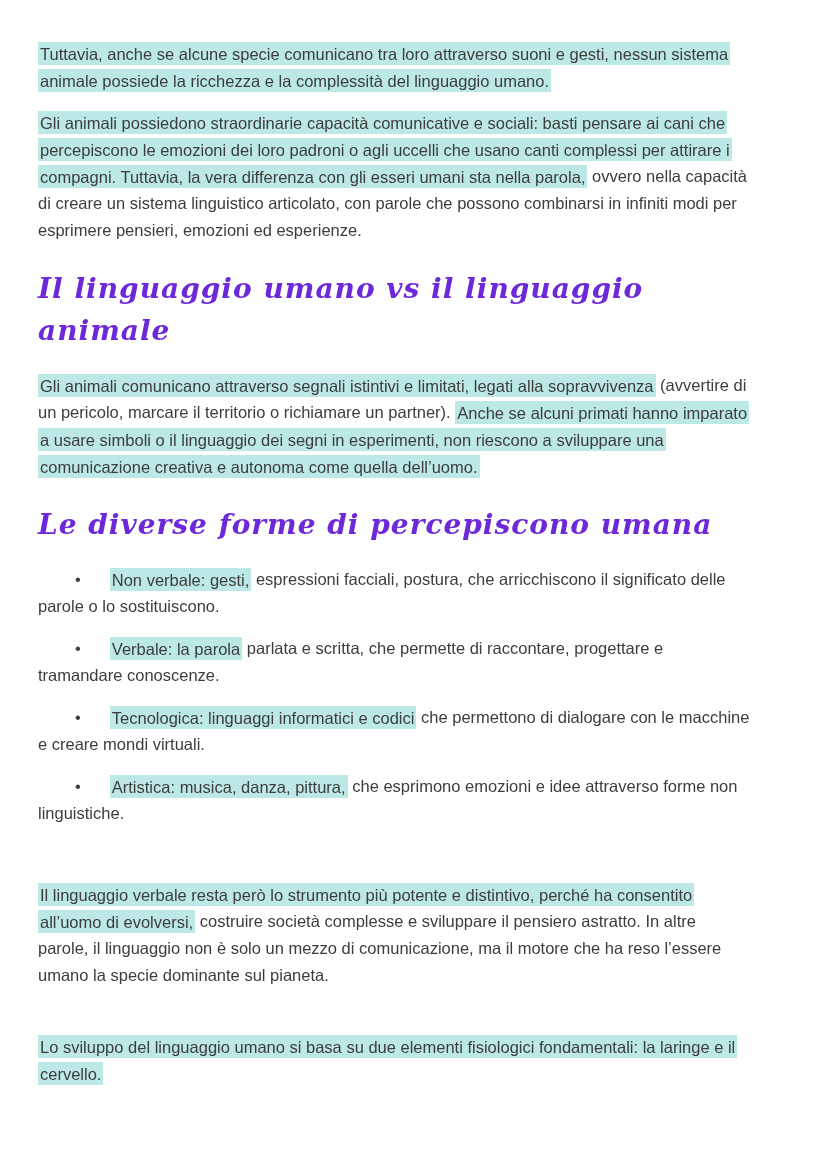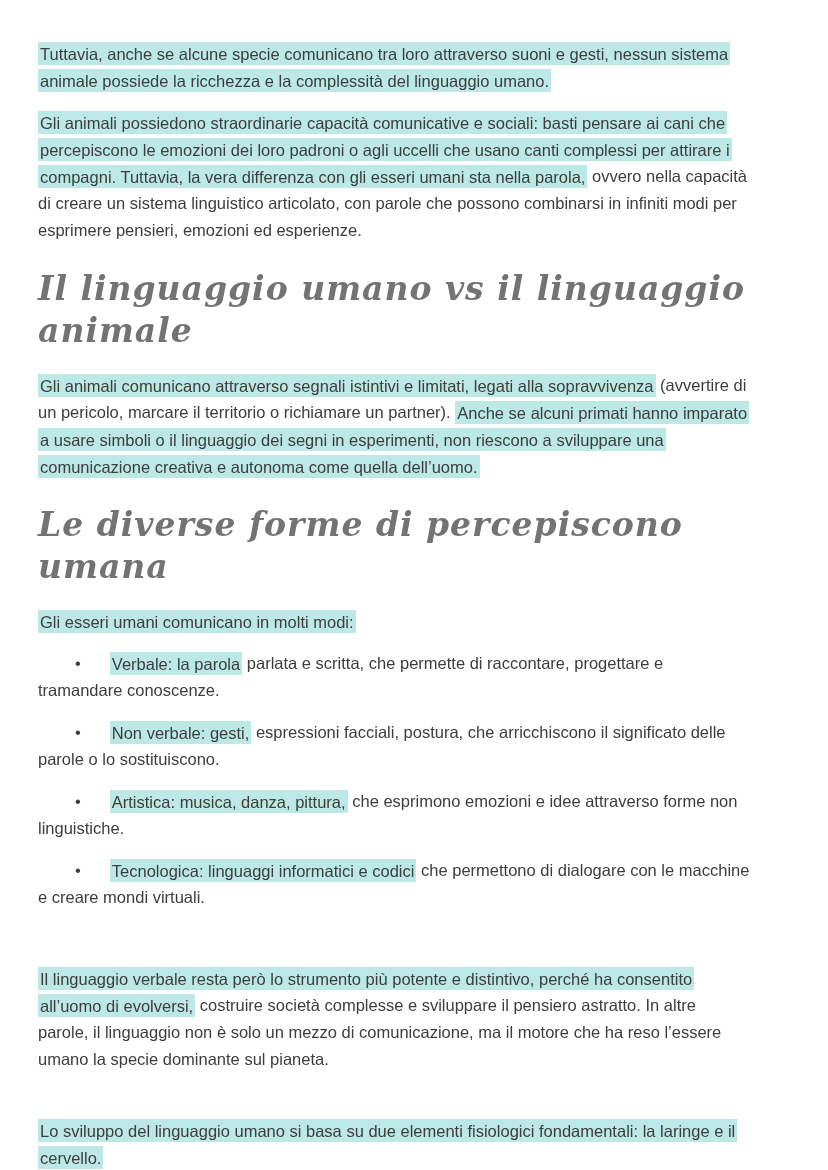--- a/index.html
+++ b/index.html
@@ -27,24 +27,24 @@
     background-color: #bce9e6;
     padding: 2.5px 2px;
     box-decoration-break: clone;
     -webkit-box-decoration-break: clone;
   }
   .script-heading {
     margin: 24px 0 20px 0;
     font-family: "DejaVu Serif", serif;
     font-style: italic;
     font-weight: 700;
-    font-size: 33px;
+    font-size: 28px;
     line-height: 42px;
     letter-spacing: 1px;
-    color: #737373;
+    color: #6d28d9;
   }
   .bullet {
     margin: 0 0 15px 0;
     text-indent: 37px;
   }
   .bullet .marker {
     padding-right: 29px;
   }
   .gap-lg {
     margin-top: 54px;
@@ -61,27 +61,26 @@
   <p class="para"><span class="hl">Tuttavia, anche se alcune specie comunicano tra loro attraverso suoni e gesti, nessun sistema animale possiede la ricchezza e la complessità del linguaggio umano.</span></p>
 
   <p class="para"><span class="hl">Gli animali possiedono straordinarie capacità comunicative e sociali: basti pensare ai cani che percepiscono le emozioni dei loro padroni o agli uccelli che usano canti complessi per attirare i compagni. Tuttavia, la vera differenza con gli esseri umani sta nella parola,</span><span> ovvero nella capacità di creare un sistema linguistico articolato, con parole che possono combinarsi in infiniti modi per esprimere pensieri, emozioni ed esperienze.</span></p>
 
   <h1 class="script-heading">Il linguaggio umano vs il linguaggio animale</h1>
 
   <p class="para"><span class="hl">Gli animali comunicano attraverso segnali istintivi e limitati, legati alla sopravvivenza</span><span> (avvertire di un pericolo, marcare il territorio o richiamare un partner). </span><span class="hl">Anche se alcuni primati hanno imparato a usare simboli o il linguaggio dei segni in esperimenti, non riescono a sviluppare una comunicazione creativa e autonoma come quella dell’uomo.</span></p>
 
   <h1 class="script-heading">Le diverse forme di percepiscono umana</h1>
 
-  <p class="para"><span class="hl">Gli esseri umani comunicano in molti modi:</span></p>
+
+  <p class="bullet"><span class="marker">•</span><span class="hl">Non verbale: gesti,</span><span> espressioni facciali, postura, che arricchiscono il significato delle parole o lo sostituiscono.</span></p>
 
   <p class="bullet"><span class="marker">•</span><span class="hl">Verbale: la parola</span><span> parlata e scritta, che permette di raccontare, progettare e tramandare conoscenze.</span></p>
 
-  <p class="bullet"><span class="marker">•</span><span class="hl">Non verbale: gesti,</span><span> espressioni facciali, postura, che arricchiscono il significato delle parole o lo sostituiscono.</span></p>
+  <p class="bullet"><span class="marker">•</span><span class="hl">Tecnologica: linguaggi informatici e codici</span><span> che permettono di dialogare con le macchine e creare mondi virtuali.</span></p>
 
   <p class="bullet"><span class="marker">•</span><span class="hl">Artistica: musica, danza, pittura,</span><span> che esprimono emozioni e idee attraverso forme non linguistiche.</span></p>
-
-  <p class="bullet"><span class="marker">•</span><span class="hl">Tecnologica: linguaggi informatici e codici</span><span> che permettono di dialogare con le macchine e creare mondi virtuali.</span></p>
 
   <p class="para gap-lg"><span class="hl">Il linguaggio verbale resta però lo strumento più potente e distintivo, perché ha consentito all’uomo di evolversi,</span><span> costruire società complesse e sviluppare il pensiero astratto. In altre parole, il linguaggio non è solo un mezzo di comunicazione, ma il motore che ha reso l’essere umano la specie dominante sul pianeta.</span></p>
 
   <p class="para gap-md"><span class="hl">Lo sviluppo del linguaggio umano si basa su due elementi fisiologici fondamentali: la laringe e il cervello.</span></p>
 
 </div>
 
 </body></html>

